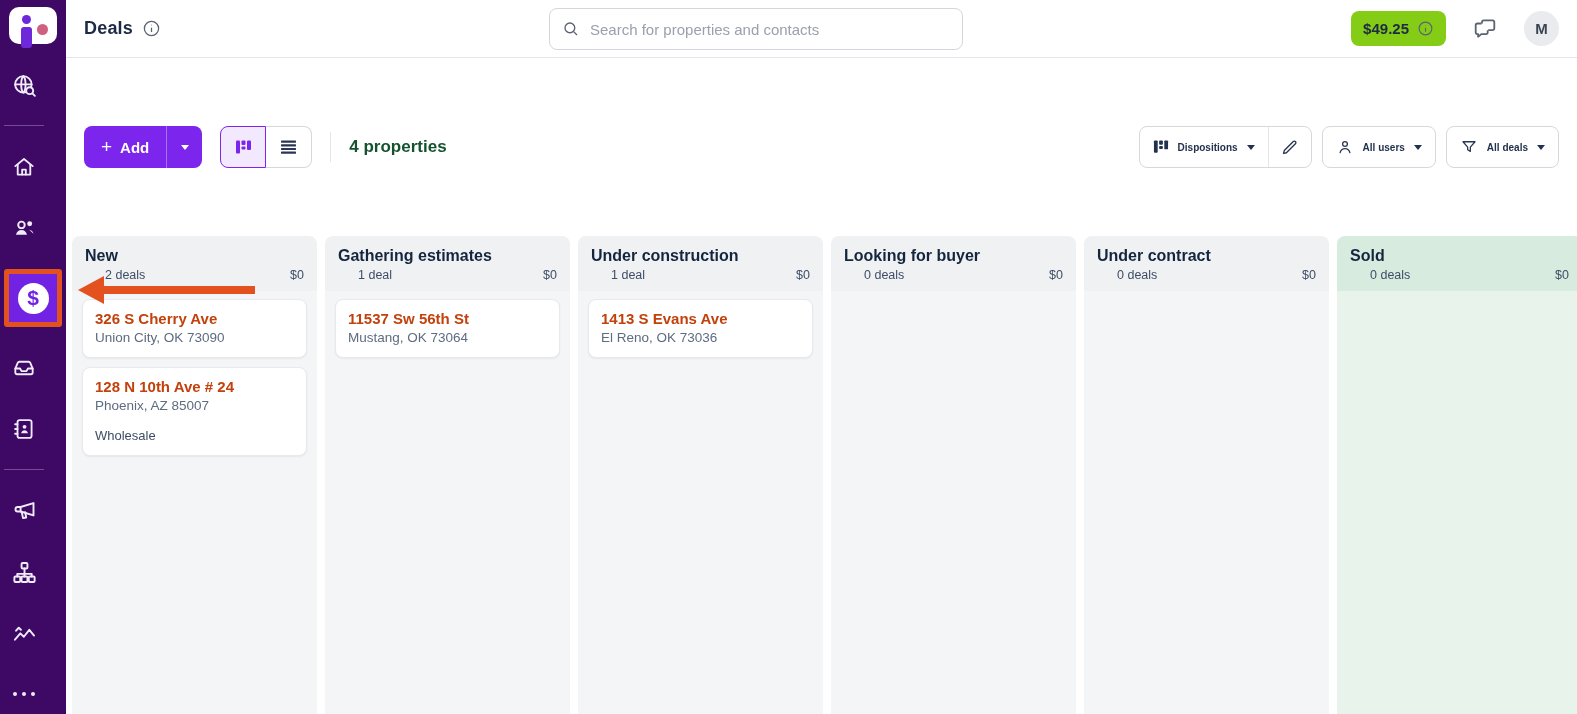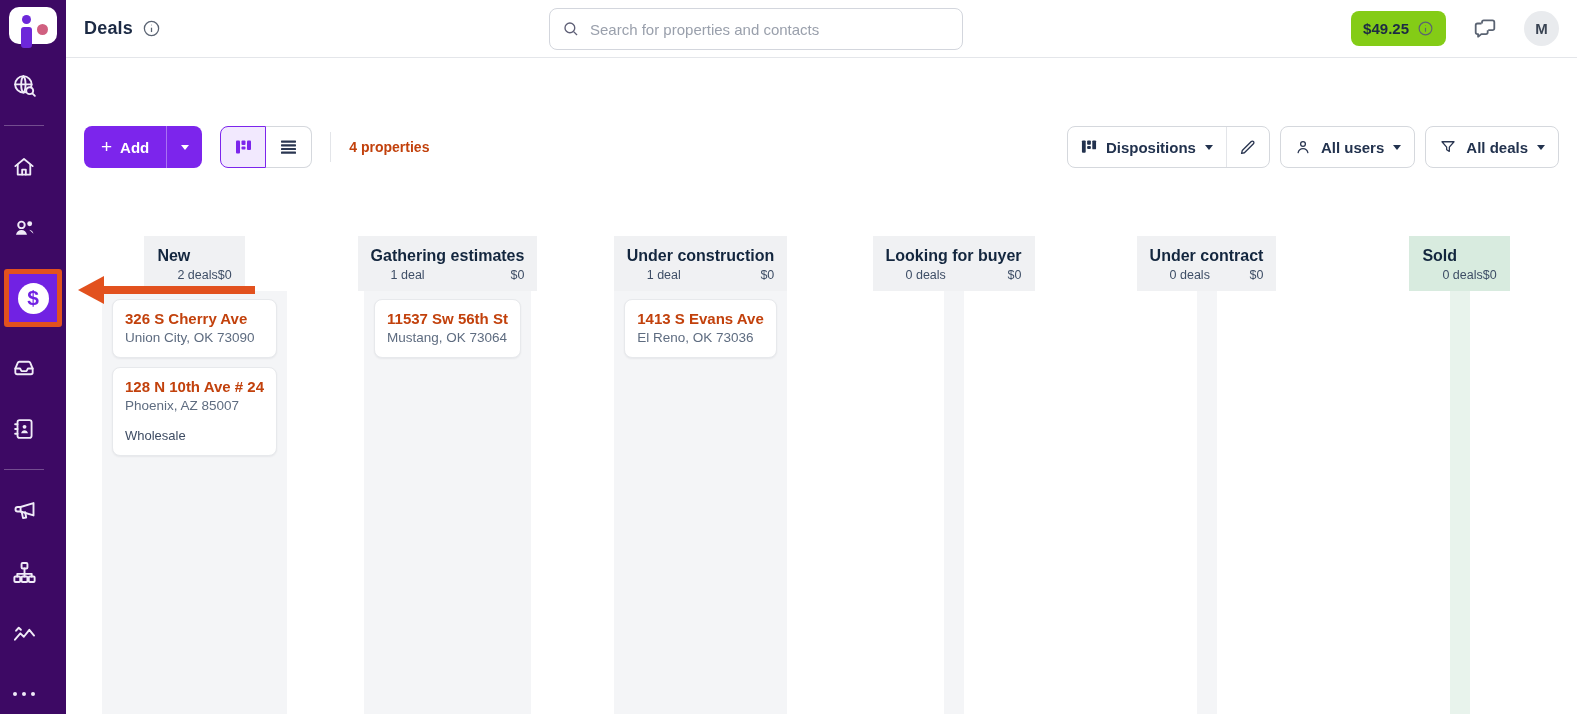--- a/index.html
+++ b/index.html
@@ -88,38 +88,38 @@
   .caret { width:0; height:0; border-left:4.5px solid transparent; border-right:4.5px solid transparent; border-top:5.5px solid currentColor; display:inline-block; }
 
   .view-toggle { display:flex; margin-left:18px; }
   .seg { width:46px; height:42px; display:flex; align-items:center; justify-content:center; cursor:pointer; }
   .seg.selected { background:#F2E9FE; border:1.5px solid #7C25EC; border-radius:8px 0 0 8px; color:#7C25EC; }
   .seg.plain { background:#fff; border:1px solid #D5D8DD; border-left:none; border-radius:0 8px 8px 0; color:#2A3651; }
   .kanban-glyph rect { fill:currentColor; }
   .list-glyph rect { fill:currentColor; }
 
   .v-divider { width:1px; height:30px; background:#E3E5E9; margin:0 18px; }
-  .properties-count { font-size:14px; font-weight:bold; color:#c2410c; }
+  .properties-count { font-size:17px; font-weight:bold; color:#14532d; }
 
   .toolbar-right { margin-left:auto; display:flex; align-items:center; gap:10px; }
   .group-btn {
     height:42px; border:1px solid #D5D8DD; border-radius:8px; display:flex; align-items:center;
     background:#fff; color:#22324E;
   }
   .group-btn .part { display:flex; align-items:center; gap:9px; padding:0 13px; cursor:pointer; height:100%; }
   .group-btn .part-divider { width:1px; height:100%; background:#E3E5E9; }
-  .group-btn .label { font-size:15px; font-weight:bold; color:#22324E; }
+  .group-btn .label { font-size:10px; font-weight:bold; color:#22324E; }
   .group-btn svg { stroke:#2A3651; fill:none; stroke-width:1.7; stroke-linecap:round; stroke-linejoin:round; }
   .pencil-seg { width:42px; display:flex; align-items:center; justify-content:center; cursor:pointer; height:100%; }
 
   
   .board {
     flex:1; display:flex; gap:8px; padding-left:6px; overflow:hidden; background:#fff;
   }
-  .column { width:245px; flex:0 0 245px; display:flex; flex-direction:column; border-radius:8px 8px 0 0; overflow:hidden;align-items:center; }
+  .column { width:245px; flex:0 0 245px; display:flex; flex-direction:column; border-radius:8px 8px 0 0; overflow:hidden; }
   .col-header { background:#F0F1F3; padding:11px 13px 9px; }
   .col-title { font-size:16px; font-weight:bold; color:#13263E; }
   .col-stats { display:flex; justify-content:space-between; margin-top:3px; font-size:12.5px; color:#3E4E66;margin-left:20px; }
   .col-body { flex:1; background:#F4F5F7; padding:8px 10px; }
   .column.green .col-header { background:#D8EBDF; }
   .column.green .col-body { background:#E8F3EC; }
   .card {
     background:#fff; border:1px solid #E7E9EC; border-radius:8px;
     box-shadow:0 1px 2px rgba(16,24,40,0.06); padding:10px 12px 12px; margin-bottom:9px; cursor:pointer;
   }

